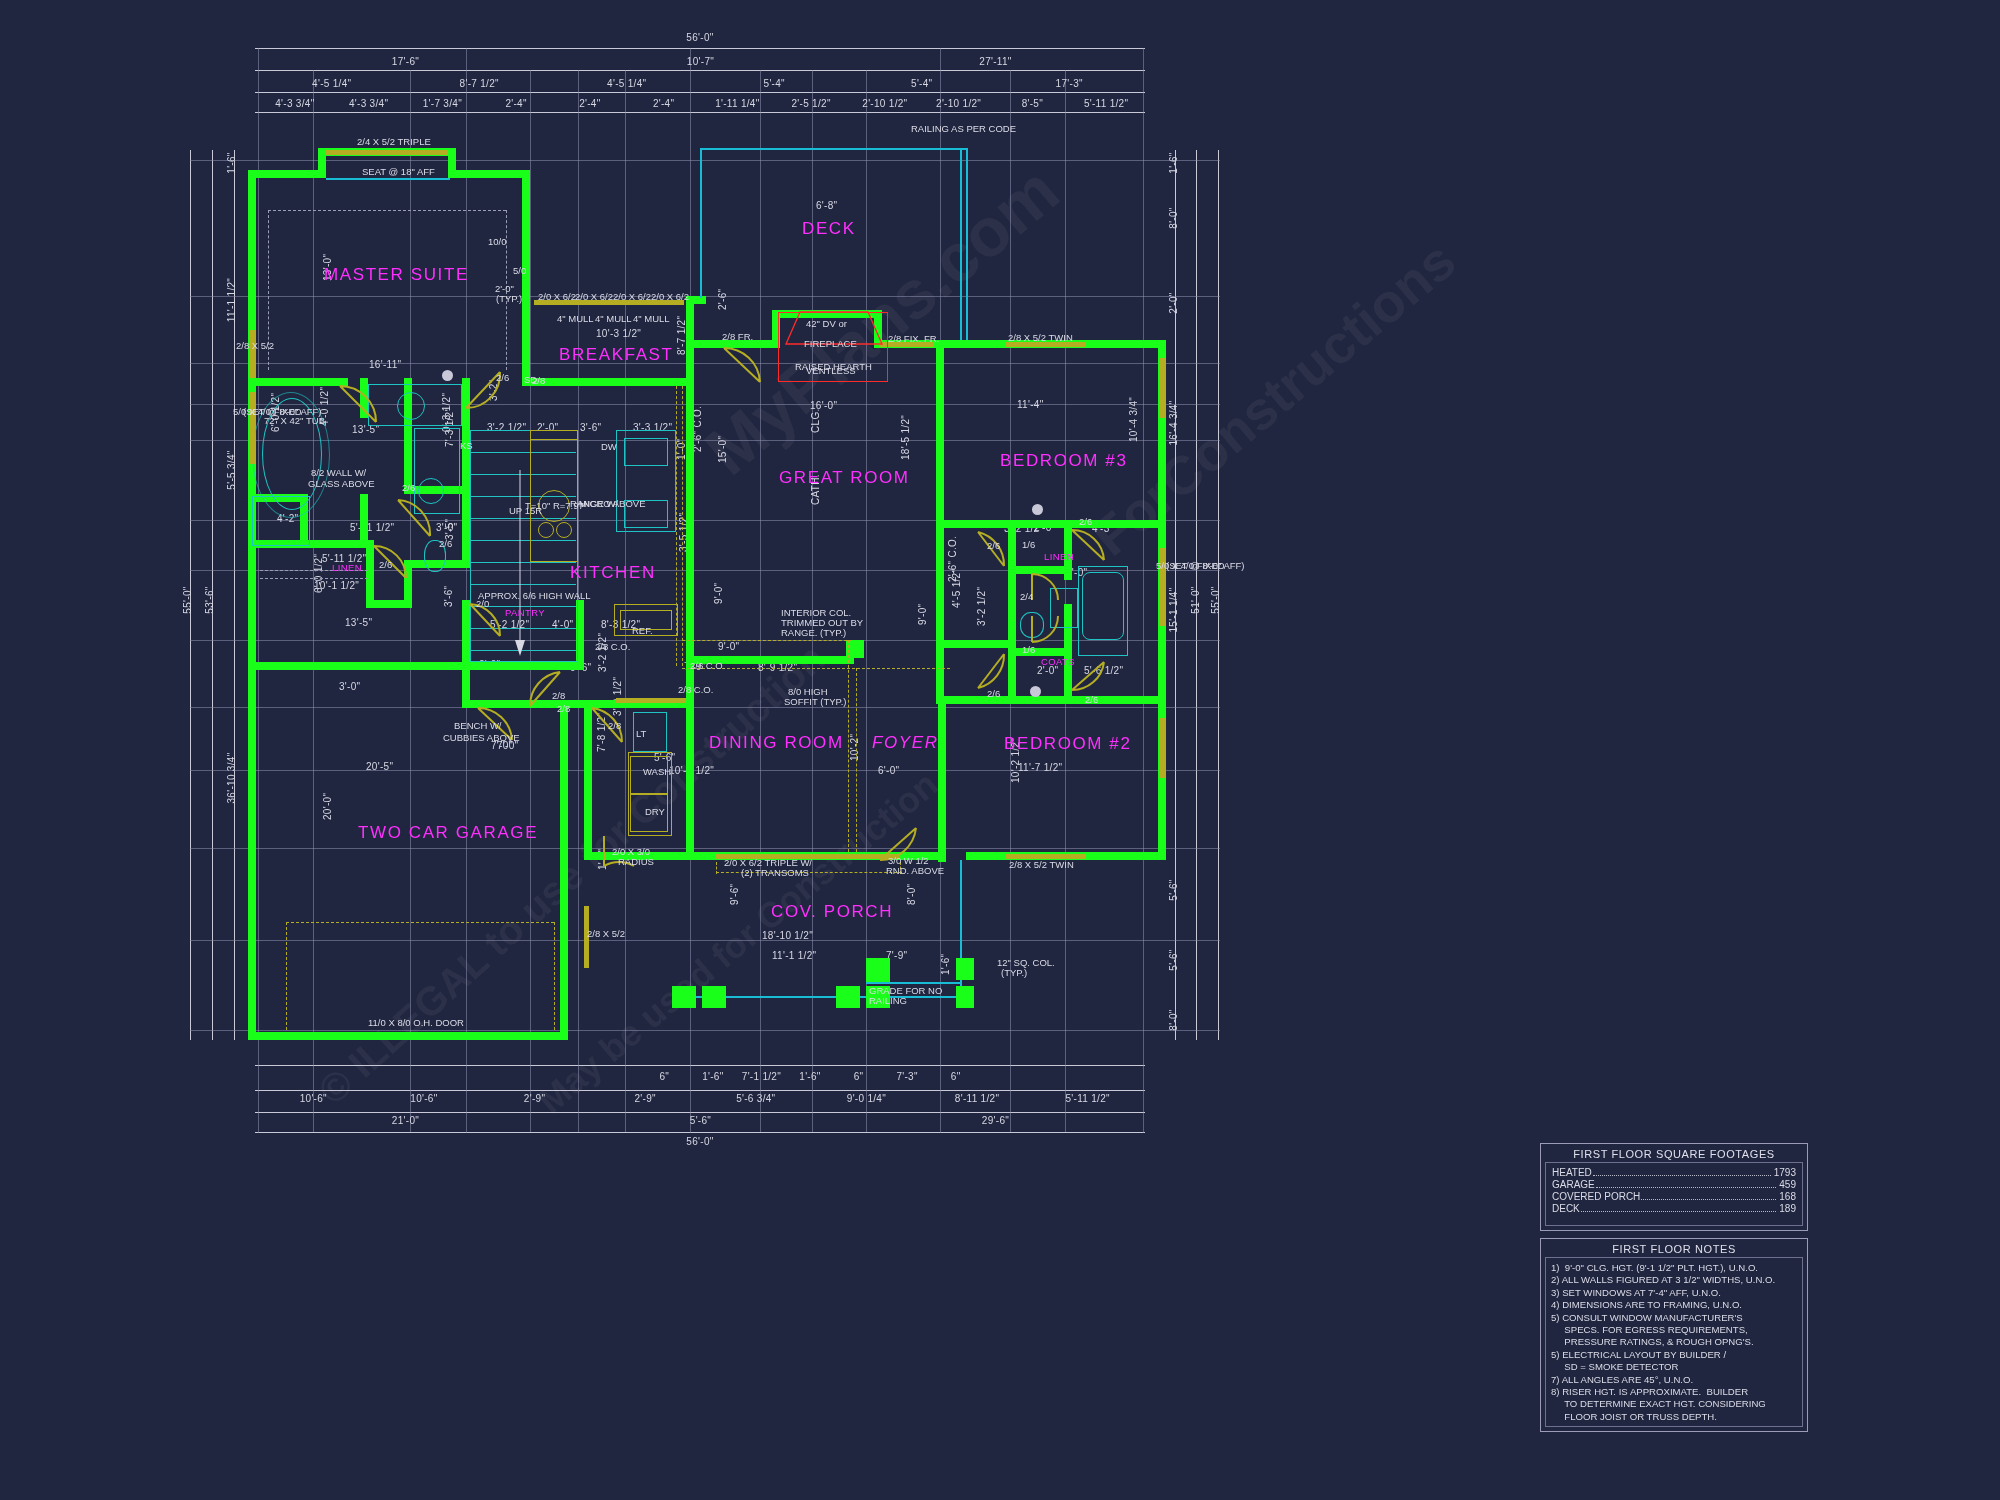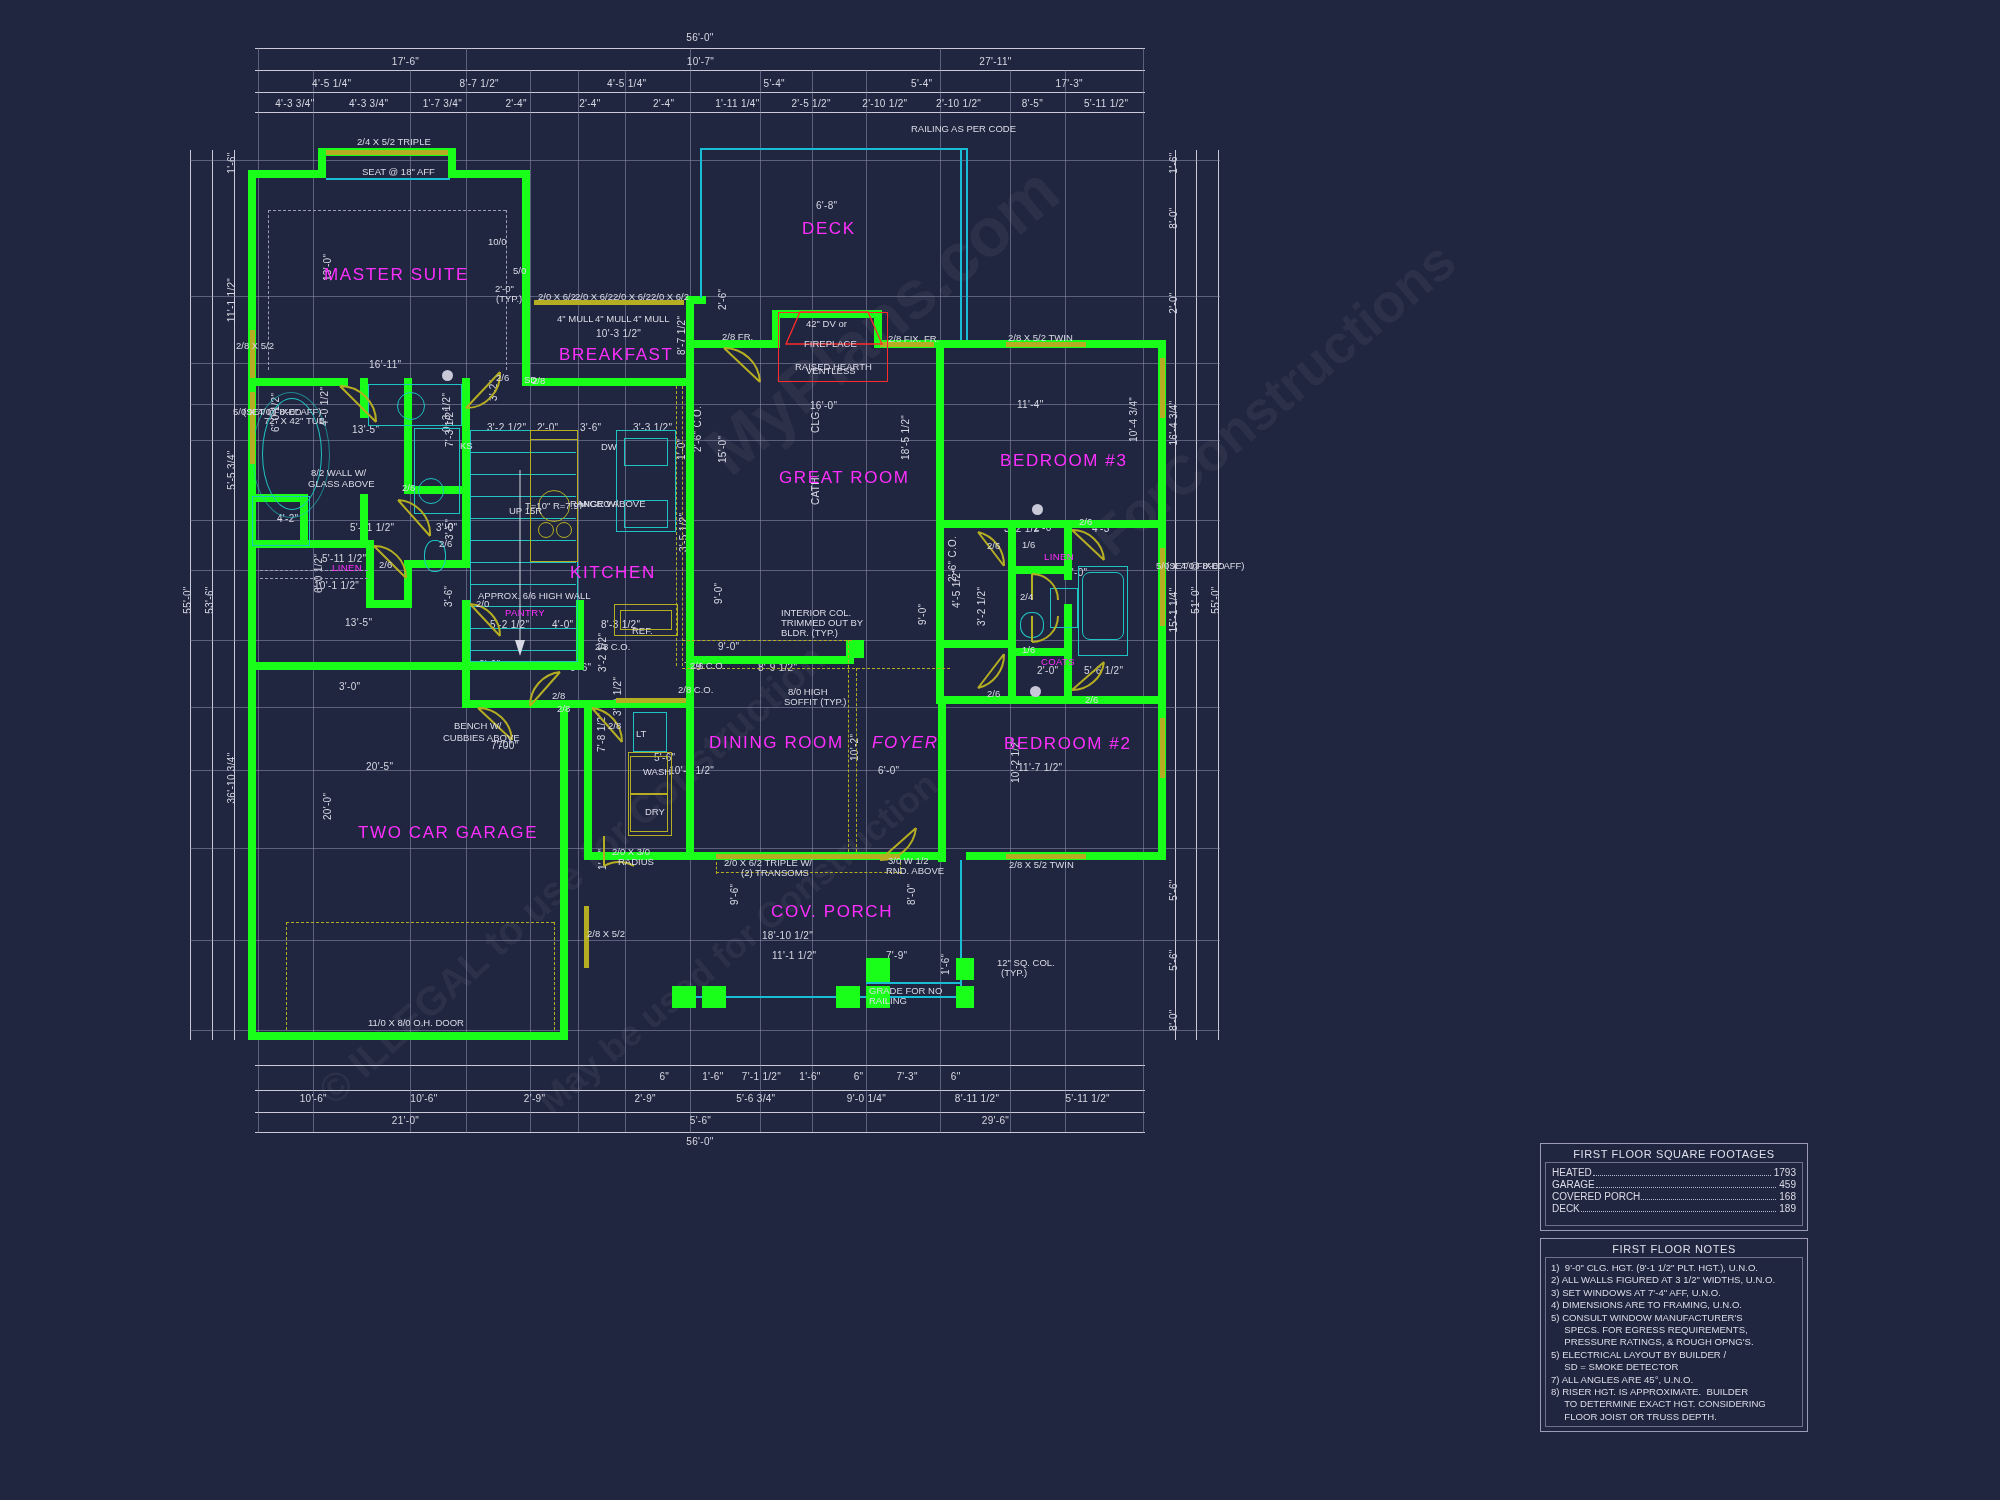--- a/index.html
+++ b/index.html
@@ -526,21 +526,21 @@
       <div class="note" style="left:601px;top:441px;">DW</div>
       <div class="note" style="left:632px;top:625px;">REF.</div>
       <div class="note" style="left:478px;top:590px;">APPROX. 6/6 HIGH WALL</div>
       <div class="note" style="left:454px;top:720px;">BENCH W/</div>
       <div class="note" style="left:443px;top:732px;">CUBBIES ABOVE</div>
       <div class="note" style="left:636px;top:728px;">LT</div>
       <div class="note" style="left:643px;top:766px;">WASH</div>
       <div class="note" style="left:645px;top:806px;">DRY</div>
       <div class="note" style="left:781px;top:607px;">INTERIOR  COL.</div>
       <div class="note" style="left:781px;top:617px;">TRIMMED OUT BY</div>
-      <div class="note" style="left:781px;top:627px;">BLDR. (TYP.)</div>
+      <div class="note" style="left:781px;top:627px;">RANGE. (TYP.)</div>
       <div class="note" style="left:788px;top:686px;">8/0 HIGH</div>
       <div class="note" style="left:784px;top:696px;">SOFFIT (TYP.)</div>
       <div class="note" style="left:612px;top:846px;">2/0 X 3/0</div>
       <div class="note" style="left:618px;top:856px;">RADIUS</div>
       <div class="note" style="left:724px;top:857px;">2/0 X 6/2 TRIPLE W/</div>
       <div class="note" style="left:741px;top:867px;">(2) TRANSOMS</div>
       <div class="note" style="left:888px;top:855px;">3/0 W 1/2</div>
       <div class="note" style="left:886px;top:865px;">RND. ABOVE</div>
       <div class="note" style="left:1009px;top:859px;">2/8 X 5/2 TWIN</div>
       <div class="note" style="left:869px;top:985px;">GRADE FOR NO</div>

